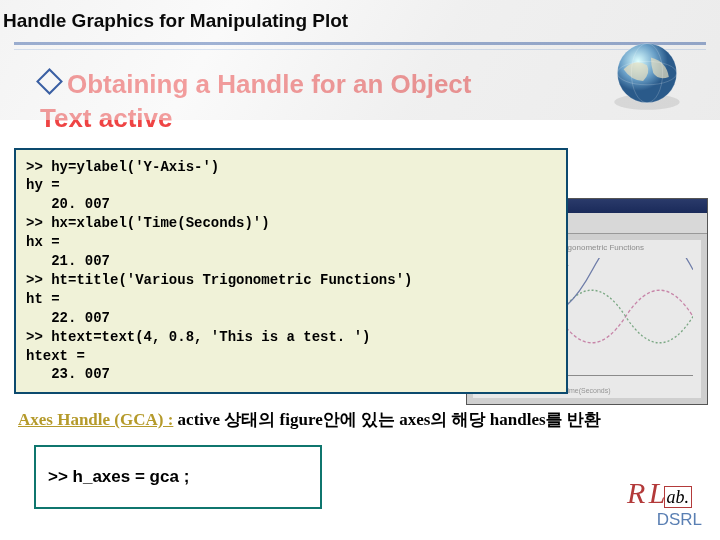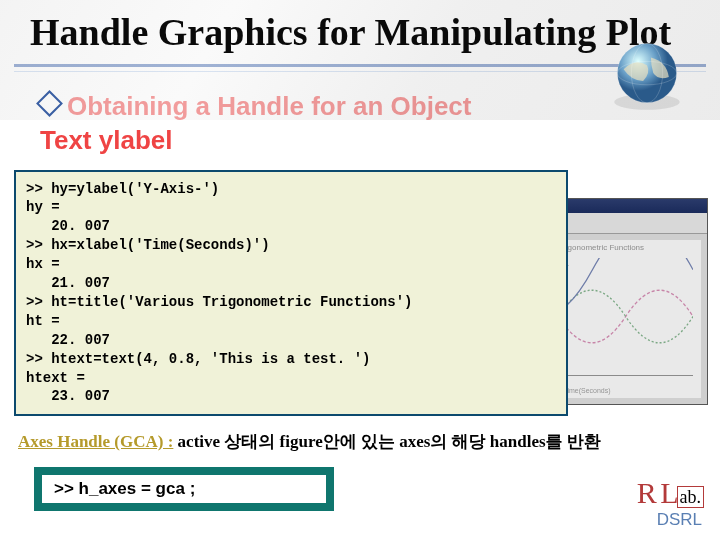--- a/index.html
+++ b/index.html
@@ -16,24 +16,24 @@
     position: absolute;
     top: 0;
     left: 0;
     width: 720px;
     height: 120px;
     background: linear-gradient(120deg, #e8e8e8 0%, #f5f5f5 30%, #e0e0e0 60%, #d8d8d8 100%);
     opacity: 0.5;
   }
   .slide-title {
     position: relative;
-    padding: 10px 14px 6px 30px;
-    font-family: Liberation Serif, serif;
-    font-weight: bold;
-    font-size: 38px;
+    padding: 10px 14px 6px 3px;
+    font-family: Liberation Sans, sans-serif;
+    font-weight: bold;
+    font-size: 19px;
     color: #0a0a0a;
   }
   .title-rule {
     margin: 4px 14px 0 14px;
     height: 4px;
     border-top: 3px solid #4a6fb3;
     border-bottom: 1px solid #bcd0ec;
   }
   .globe {
     position: absolute;
@@ -147,32 +147,33 @@
     text-decoration: underline;
     color: #b59a2b;
     font-weight: bold;
   }
   .note-bold {
     font-weight: bold;
   }
   .codebox2 {
     margin: 14px 0 0 34px;
     width: 260px;
-    border: 8px solid #0f766e;
+    border: 2px solid #0f766e;
     background: #fff;
-    padding: 4px 12px;
+    padding: 20px 12px;
     font-family: Verdana, Arial, sans-serif;
     font-weight: bold;
     font-size: 17px;
   }
   .lab-logo {
     position: absolute;
-    right: 16px;
+    right: 28px;
     bottom: 30px;
     text-align: left;
+    font-style: italic;
   }
   .lab-rl {
     font-family: "Times New Roman", serif;
     font-size: 30px;
     color: #b33a3a;
     letter-spacing: -2px;
   }
   .lab-ab {
     font-family: "Times New Roman", serif;
     font-size: 18px;
@@ -210,21 +211,21 @@
     <path d="M20 40 Q35 25 50 35 Q55 45 45 55 Q30 55 20 40" fill="#e8e0c0" opacity="0.7"></path>
     <path d="M55 25 Q75 30 78 50 Q65 55 58 45 Q55 35 55 25" fill="#e8e0c0" opacity="0.7"></path>
     <ellipse cx="50" cy="45" rx="38" ry="38" fill="none" stroke="#fff" stroke-width="0.6" opacity="0.4"></ellipse>
     <ellipse cx="50" cy="45" rx="20" ry="38" fill="none" stroke="#fff" stroke-width="0.6" opacity="0.4"></ellipse>
     <ellipse cx="50" cy="45" rx="38" ry="15" fill="none" stroke="#fff" stroke-width="0.6" opacity="0.4"></ellipse>
   </svg>
 </div>
 
 <div class="section">
   <span class="diamond"></span><span>Obtaining a Handle for an Object</span><br>
-  <span>Text ylabel</span>
+  <span>Text active</span>
 </div>
 
 <div class="fig-window">
   <div class="fig-titlebar"></div>
   <div class="fig-tools">&amp;e  Edit  Window  Help</div>
   <div class="fig-canvas">
     <div class="fig-plot-title">Various Trigonometric Functions</div>
     <div class="fig-testtext">This is a test.</div>
     <div class="fig-axes">
       <svg class="sine" viewBox="0 0 200 100" preserveAspectRatio="none">

